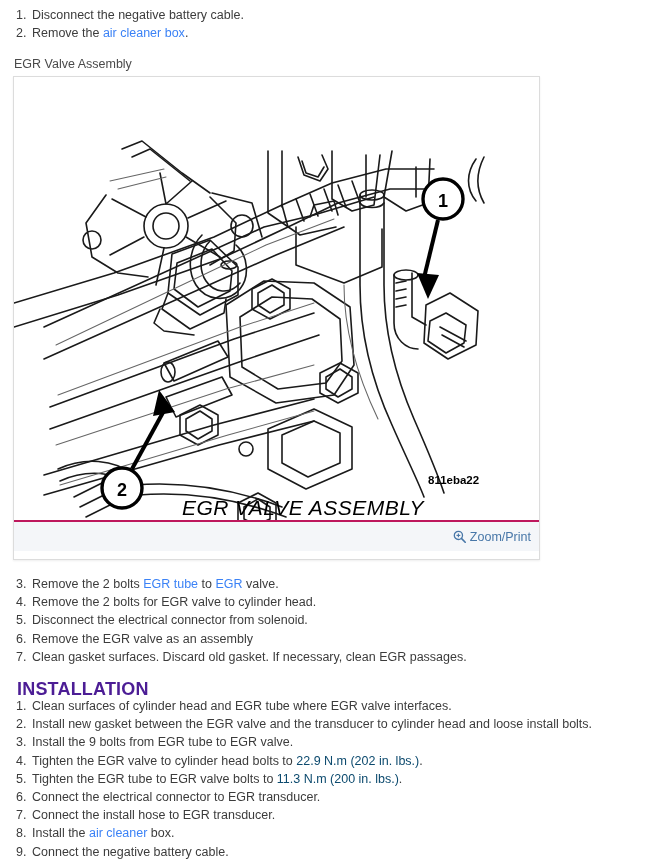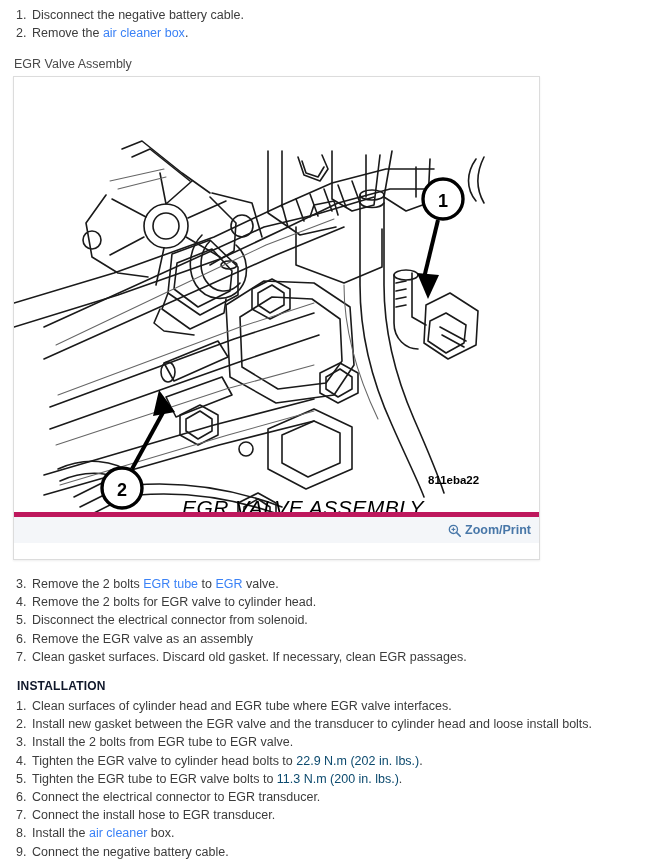--- a/index.html
+++ b/index.html
@@ -50,51 +50,50 @@
   .figure-canvas {
     position: absolute;
     left: 0; top: 0; right: 0;
     height: 452px;
     background: #fff;
     overflow: hidden;
   }
   .figure-canvas svg { display: block; }
   .fig-footer {
     position: absolute;
-    left: 0; right: 0; bottom: 16px;
+    left: 0; right: 0; bottom: 8px;
     height: 31px;
     background: #f4f6f9;
-    border-top: 5px solid #be185d;
+    border-top: 2px solid #be185d;
     display: flex;
     align-items: center;
     justify-content: flex-end;
     padding-right: 8px;
-    font-weight: bold;
   }
   .zoomprint {
     display: inline-flex;
     align-items: center;
     gap: 4px;
     color: #4877a8;
     font-size: 12.5px;
     cursor: pointer;
     text-decoration: none;
   }
   .zoomprint svg { display:block; }
 
   
   #removal-steps-bottom { position: absolute; left: 0; top: 575px; width: 620px; }
 
   
   .section-head {
     position: absolute;
     left: 17px; top: 679px;
-    font-size: 12px;
+    font-size: 18px;
     font-weight: bold;
-    color: #0f172a;
+    color: #4c1d95;
     letter-spacing: .2px;
   }
   #installation-steps { position: absolute; left: 0; top: 697px; width: 640px; }
   b.tq { color: #0c4a6e; font-weight: normal; }
 </style>
 </head>
 <body>
 
 <div class="page">
 
@@ -250,21 +249,21 @@
       <li><span>Remove the 2 bolts for EGR valve to cylinder head.</span></li>
       <li><span>Disconnect the electrical connector from solenoid.</span></li>
       <li><span>Remove the EGR valve as an assembly</span></li>
       <li><span>Clean gasket surfaces. Discard old gasket. If necessary, clean EGR passages.</span></li>
     </ol>
 
   <div class="section-head">INSTALLATION</div>
   <ol class="steps" id="installation-steps">
       <li><span>Clean surfaces of cylinder head and EGR tube where EGR valve interfaces.</span></li>
       <li><span>Install new gasket between the EGR valve and the transducer to cylinder head and loose install bolts.</span></li>
-      <li><span>Install the 2 bolts from EGR tube to EGR valve.</span></li>
+      <li><span>Install the 9 bolts from EGR tube to EGR valve.</span></li>
       <li><span>Tighten the EGR valve to cylinder head bolts to </span><b class="tq">22.9 N.m (202 in. lbs.)</b><span>.</span></li>
       <li><span>Tighten the EGR tube to EGR valve bolts to </span><b class="tq">11.3 N.m (200 in. lbs.)</b><span>.</span></li>
       <li><span>Connect the electrical connector to EGR transducer.</span></li>
       <li><span>Connect the install hose to EGR transducer.</span></li>
       <li><span>Install the </span><a class="lnk" href="#">air cleaner</a><span> box.</span></li>
       <li><span>Connect the negative battery cable.</span></li>
     </ol>
 
 </div>
 

